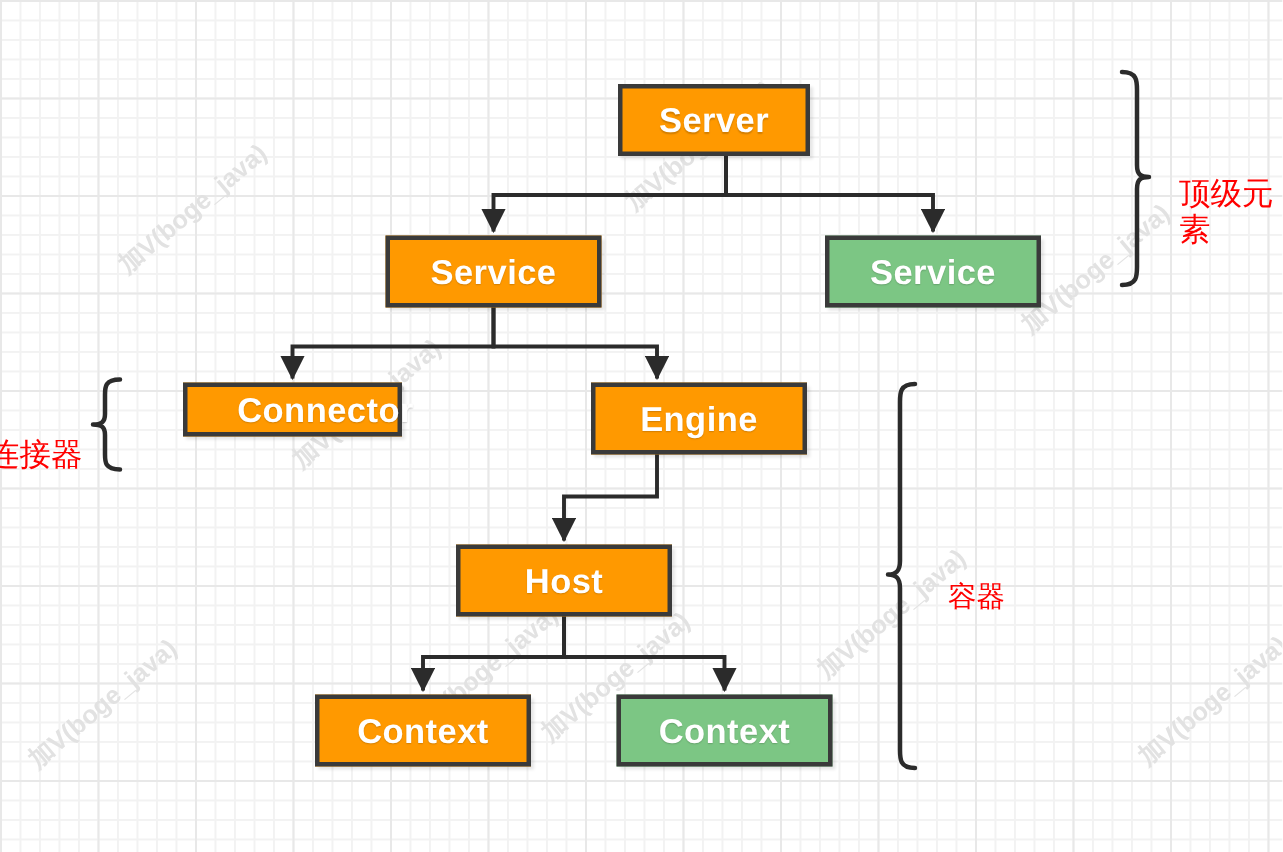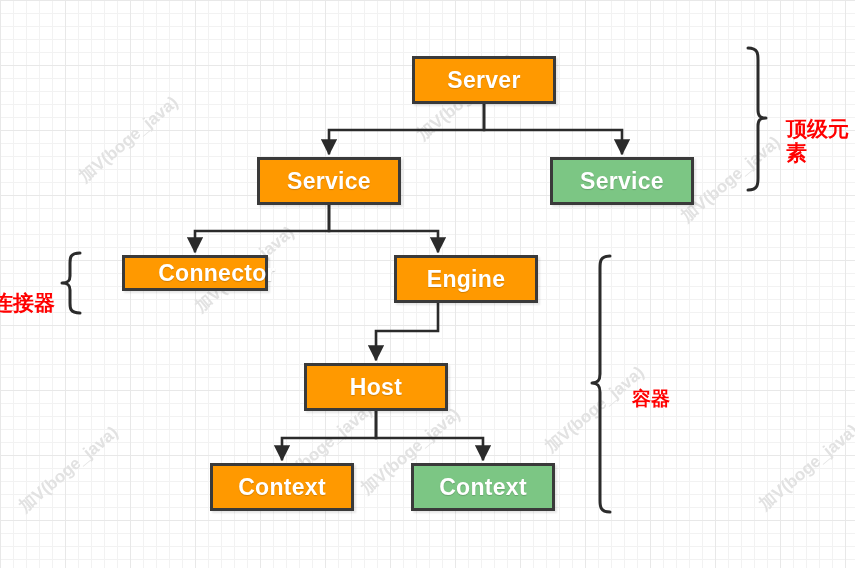--- a/index.html
+++ b/index.html
@@ -63,21 +63,21 @@
     left: 0;
     top: 0;
     width: 855px;
     height: 568px;
     pointer-events: none;
   }
   .ann {
     position: absolute;
     color: #ff0000;
     font-size: 21px;
-    font-weight: 700;
+    font-weight: 400;
     font-family: "DejaVu Sans", sans-serif;
     line-height: 1.15;
     white-space: pre-line;
   }
 </style>
 </head>
 <body>
 
 <div id="canvas">
 
@@ -139,21 +139,21 @@
       <path d="M 610 256
                C 600 256 600 262 600 268
                L 600 374
                C 600 380 598 383 592 383
                C 598 383 600 386 600 392
                L 600 500
                C 600 506 600 512 610 512"></path>
     </g>
   </svg>
 
-  <div class="node orange" style="left:412px; top:56px; width:144px; height:48px;">
+  <div class="node orange" style="left:412px; top:56px; width:128px; height:48px;">
     <span>Server</span>
   </div>
 
   <div class="node orange" style="left:257px; top:157px; width:144px; height:48px;">
     <span>Service</span>
   </div>
 
   <div class="node green" style="left:550px; top:157px; width:144px; height:48px;">
     <span>Service</span>
   </div>

